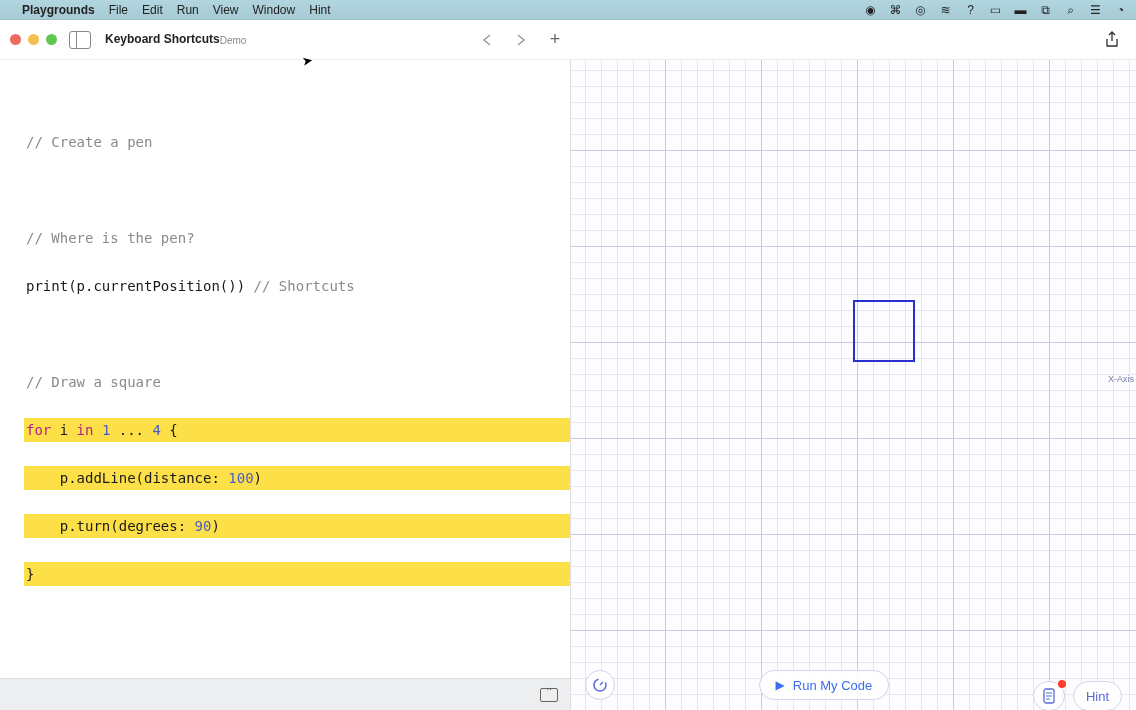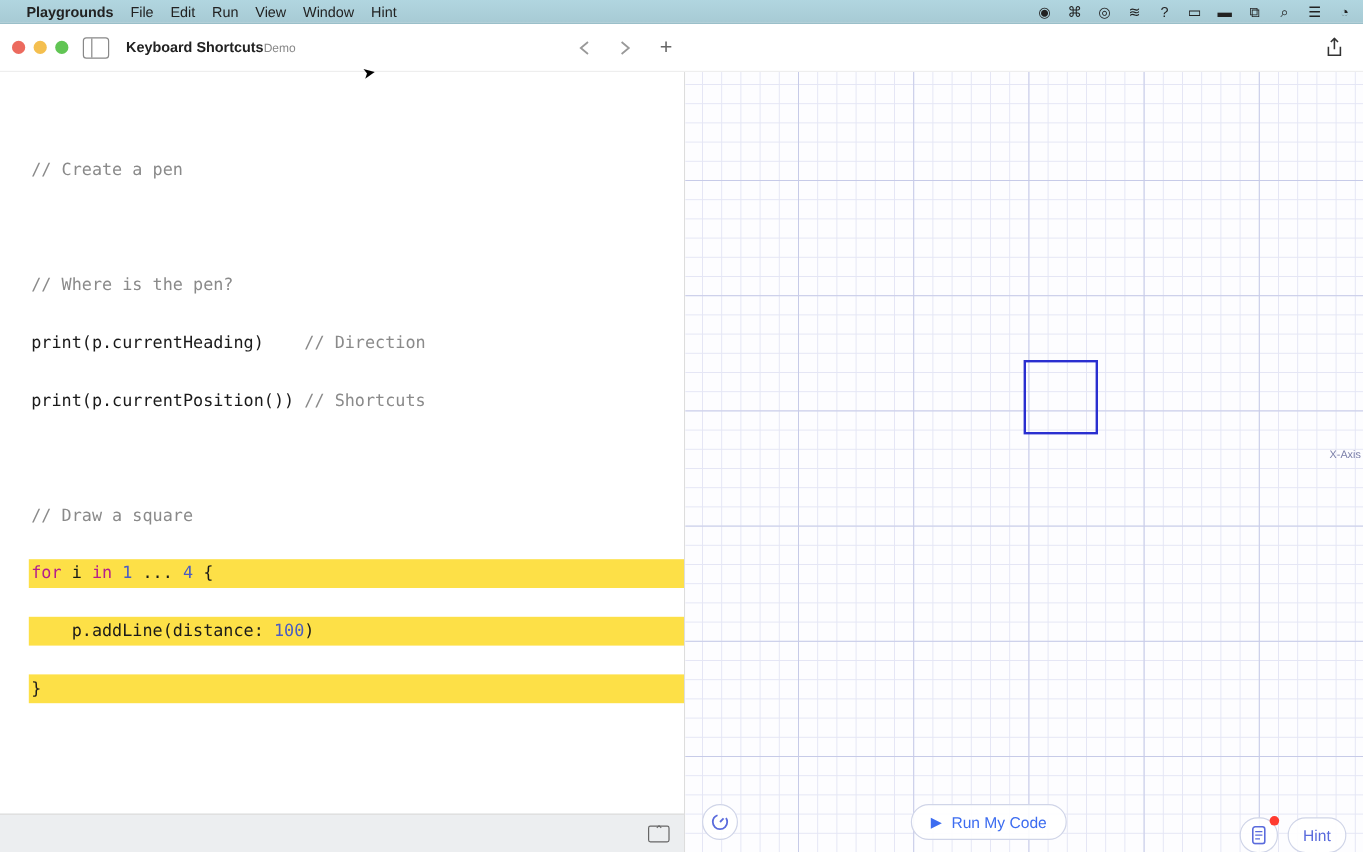--- a/index.html
+++ b/index.html
@@ -183,26 +183,26 @@
     </span>
   </div>
 
   <div class="split">
 
     <div class="editor-pane">
       <div class="code">
 <span class="line"><span class="comment">// Create a pen</span></span>
 <span class="line"></span>
 <span class="line"><span class="comment">// Where is the pen?</span></span>
-<span class="line"><span>print(p.currentHeading)    </span><span class="comment">// Direction</span></span>
 <span class="line"><span>print(p.currentPosition()) </span><span class="comment">// Shortcuts</span></span>
 <span class="line"></span>
 <span class="line"><span class="comment">// Draw a square</span></span>
 <span class="line hl"><span class="kw">for</span><span> i </span><span class="kw">in</span><span> </span><span class="num">1</span><span> ... </span><span class="num">4</span><span> {</span></span>
 <span class="line hl"><span>    p.addLine(distance: </span><span class="num">100</span><span>)</span></span>
+<span class="line hl"><span>    p.turn(degrees: </span><span class="num">90</span><span>)</span></span>
 <span class="line hl"><span>}</span></span>
 
 
 
       </div>
       <div class="shortcut-bar">
         <span class="keyboard-icon"></span>
       </div>
     </div>
 

